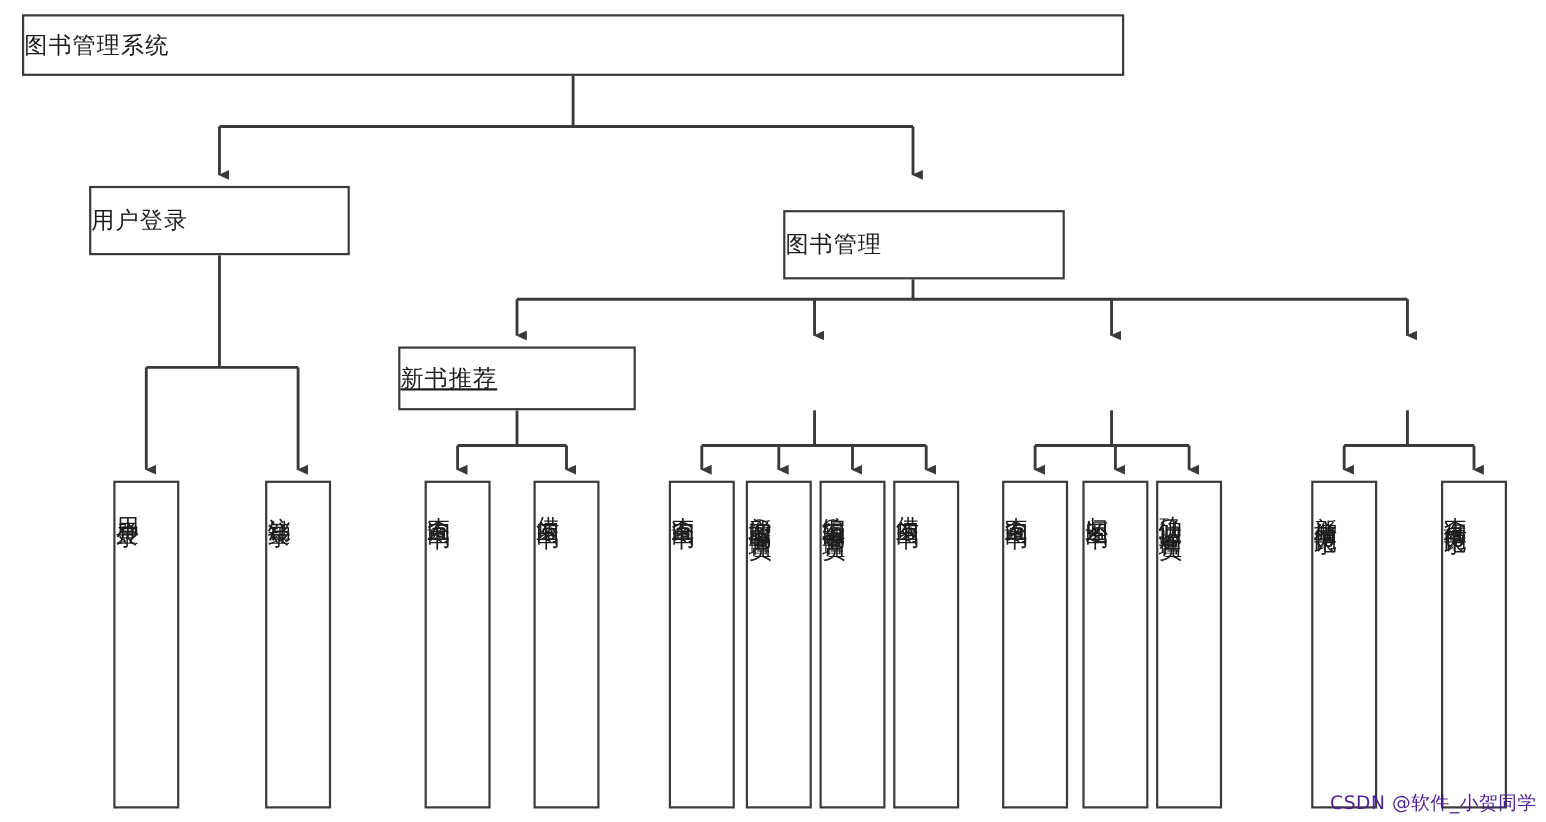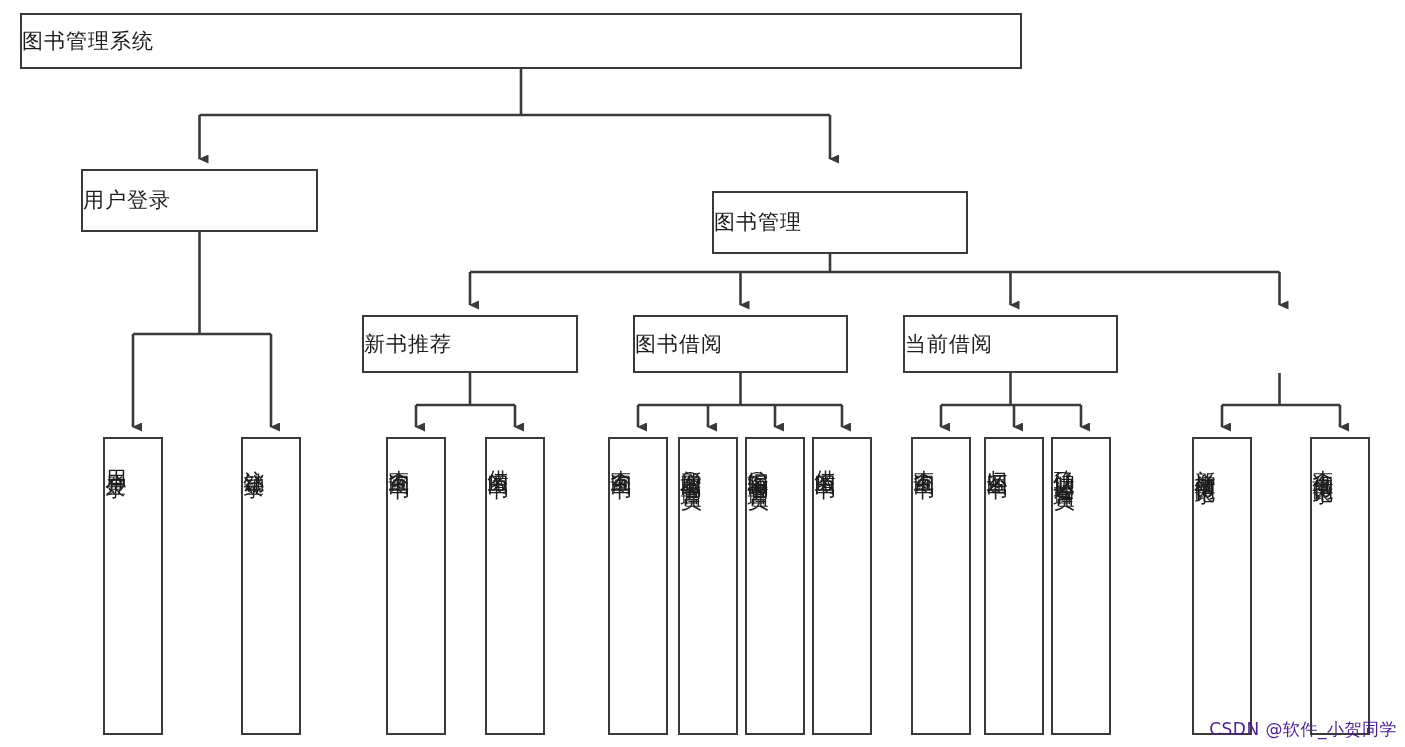--- a/index.html
+++ b/index.html
@@ -119,28 +119,22 @@
     <span class="node-label">图书管理系统</span>
   </div>
 
   <div class="node-box" style="left: 81px; top: 169px; width: 237px; height: 63px;">
     <span class="node-label">用户登录</span>
   </div>
   <div class="node-box" style="left: 712px; top: 169px; width: 256px; height: 63px; margin-top: 22px;">
     <span class="node-label">图书管理</span>
   </div>
 
-  <div class="node-box" style="left: 362px; top: 315px; width: 216px; height: 58px;">
+  <div class="node-box" style="left: 362px; top: 315px; width: 216px; height: 58px; text-decoration: underline;">
     <span class="node-label">新书推荐</span>
-  </div>
-  <div class="node-box" style="left: 633px; top: 315px; width: 215px; height: 58px;">
-    <span class="node-label">图书借阅</span>
-  </div>
-  <div class="node-box" style="left: 903px; top: 315px; width: 215px; height: 58px;">
-    <span class="node-label">当前借阅</span>
   </div>
 
   <div class="node-box vertical" style="left: 103px; top: 437px; width: 60px; height: 298px;">
     <span class="node-label">用户登录</span>
   </div>
   <div class="node-box vertical" style="left: 241px; top: 437px; width: 60px; height: 298px;">
     <span class="node-label">注销登录</span>
   </div>
   <div class="node-box vertical" style="left: 386px; top: 437px; width: 60px; height: 298px;">
     <span class="node-label">查询图书</span>

